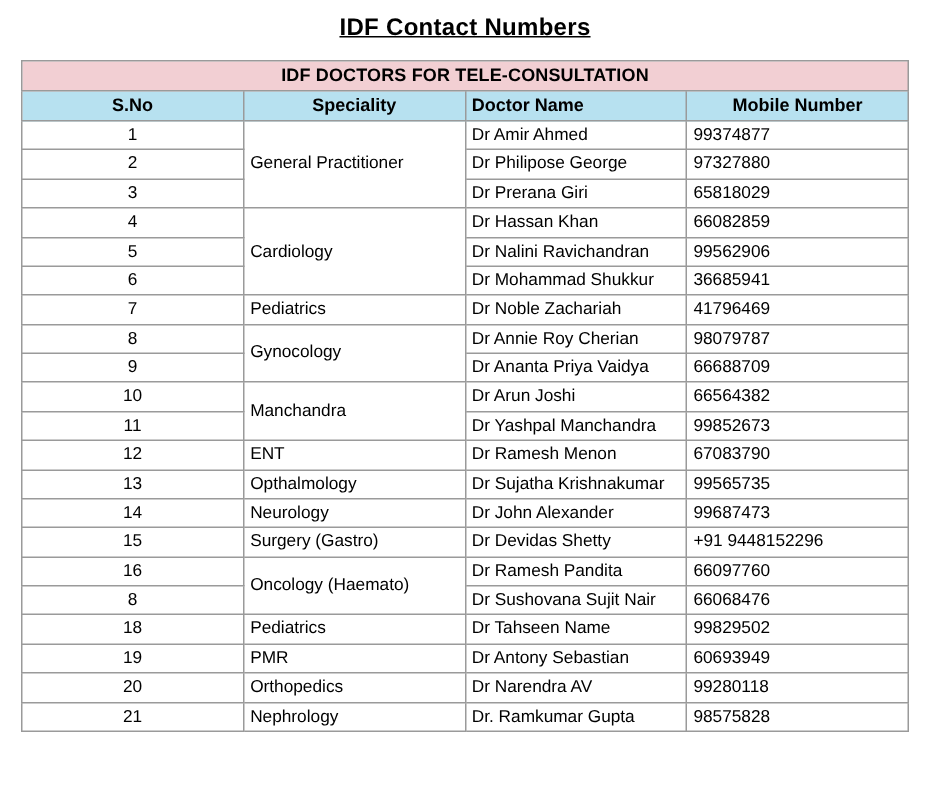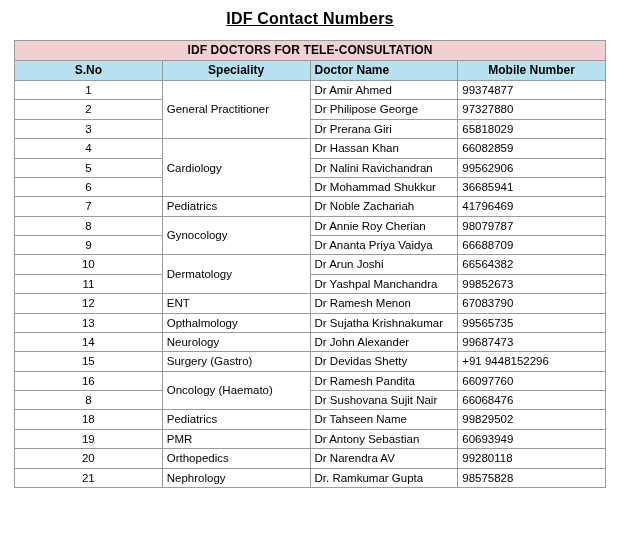--- a/index.html
+++ b/index.html
@@ -136,21 +136,21 @@
             <td class="doc">Dr Annie Roy Cherian</td>
             <td class="mob">98079787</td>
           </tr>
           <tr>
             <td class="sno">9</td>
             <td class="doc">Dr Ananta Priya Vaidya</td>
             <td class="mob">66688709</td>
           </tr>
           <tr>
             <td class="sno">10</td>
-            <td class="spec" rowspan="2">Dermatology</td>
+            <td class="spec" rowspan="2">Manchandra</td>
             <td class="doc">Dr Arun Joshi</td>
             <td class="mob">66564382</td>
           </tr>
           <tr>
             <td class="sno">11</td>
             <td class="doc">Dr Yashpal Manchandra</td>
             <td class="mob">99852673</td>
           </tr>
           <tr>
             <td class="sno">12</td>

